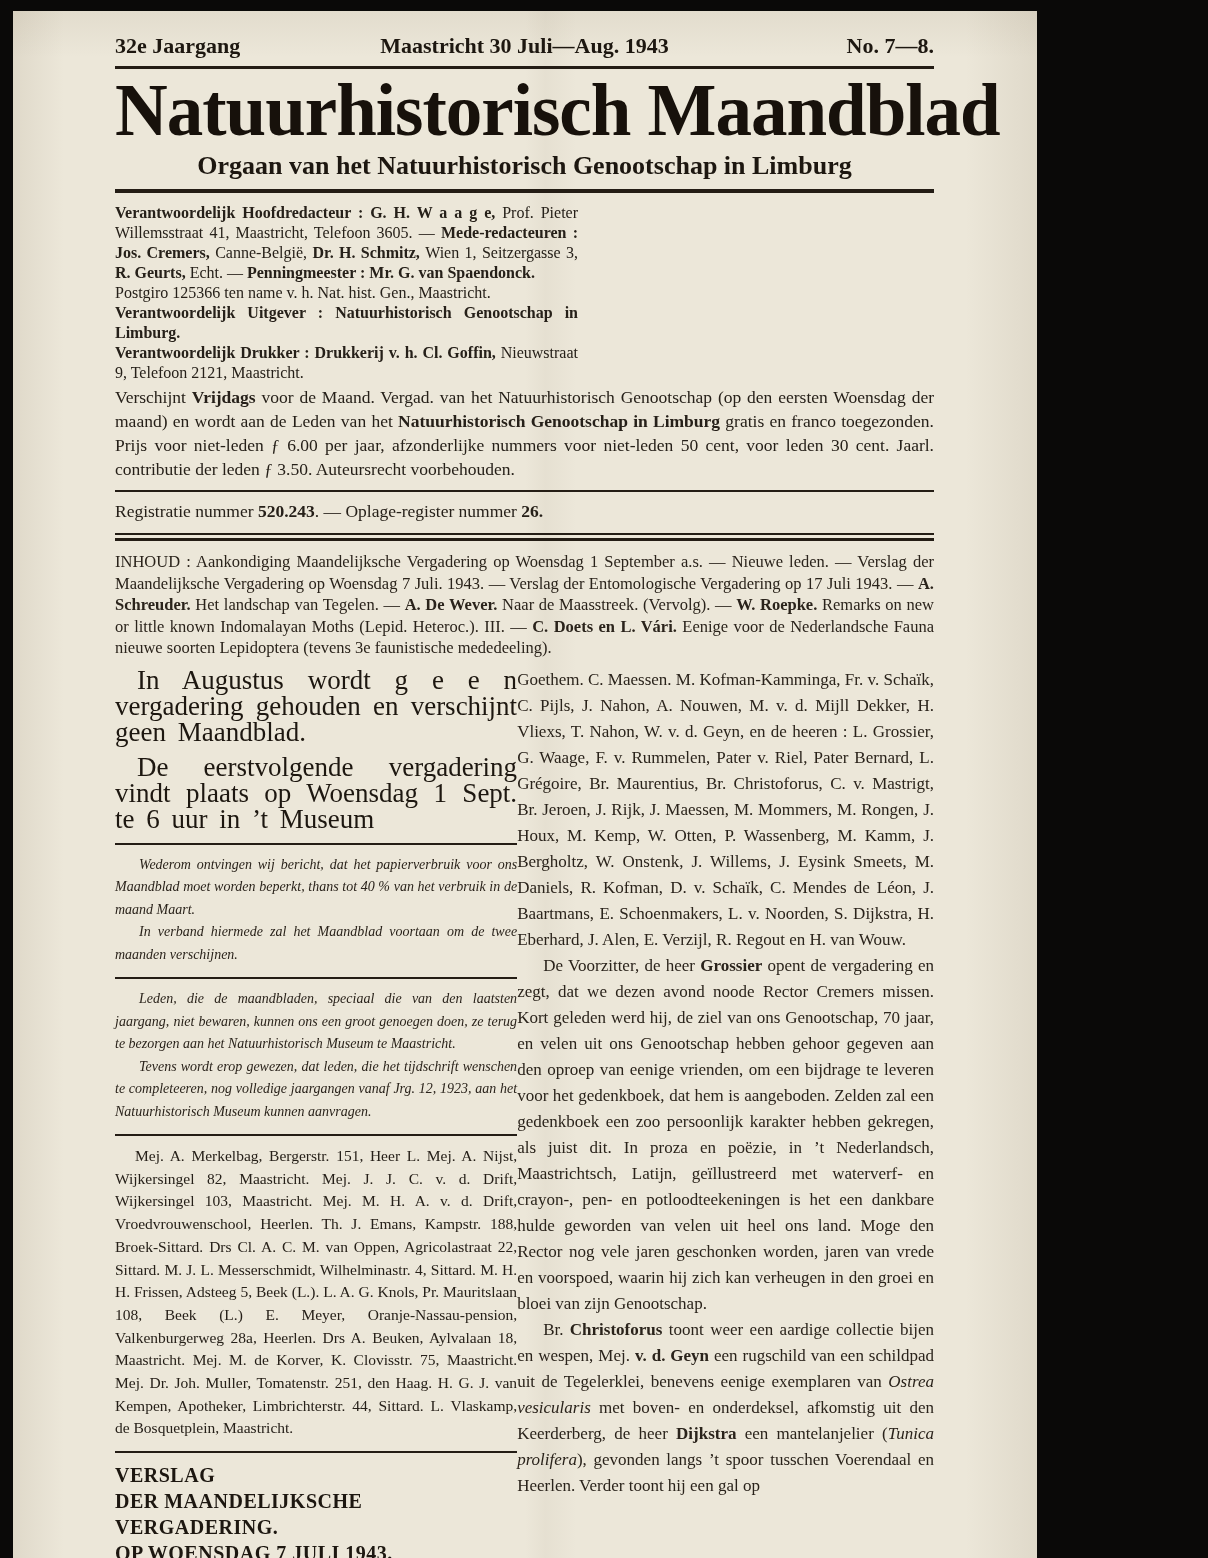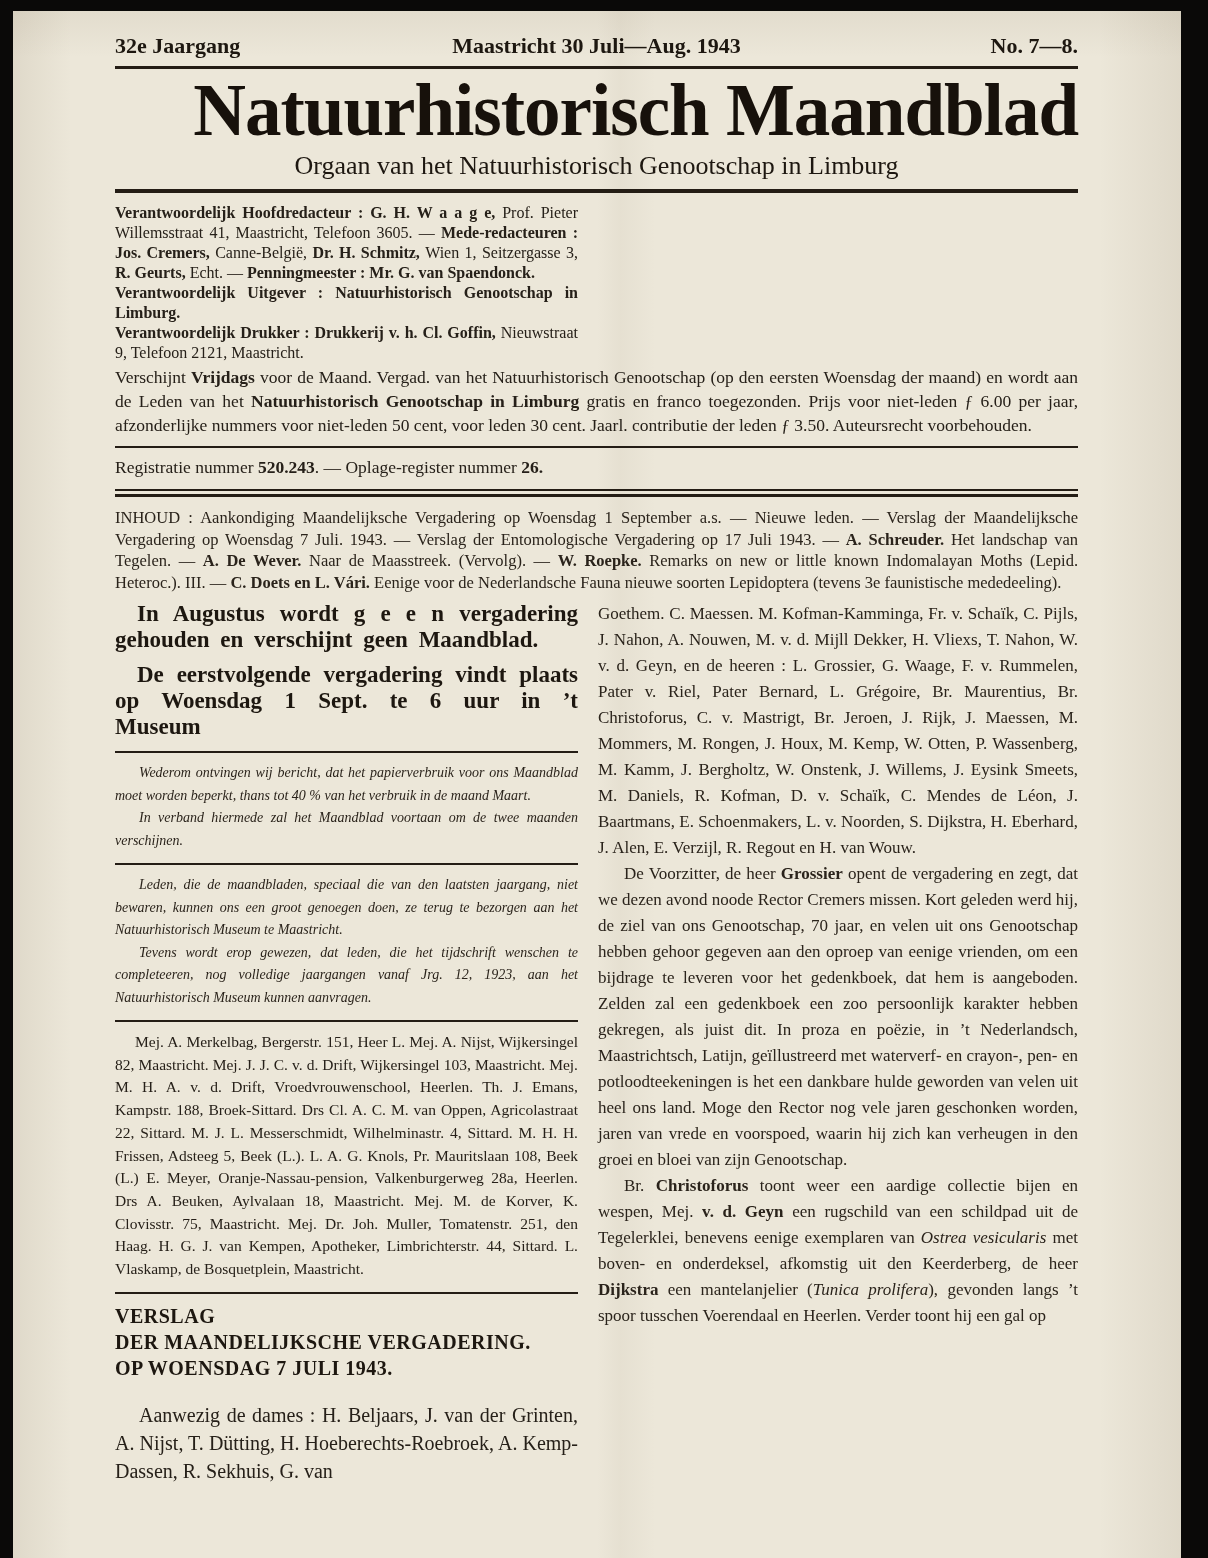--- a/index.html
+++ b/index.html
@@ -7,60 +7,60 @@
   body {
     position:relative;
     background:#0a0908;
     font-family:"Liberation Serif", serif;
     color:#262019;
     overflow:hidden;
   }
   .edge-top { position:absolute; left:0; top:0; width:1208px; height:11px; background:#0a0908; }
   .edge-left { position:absolute; left:0; top:0; width:13px; height:1558px; background:#0a0908; }
   .page {
-    position:absolute; left:13px; top:11px; width:1168px; height:1547px;
+    position:absolute; left:13px; top:11px; width:1024px; height:1547px;
     background:#ece7d9;
     background-image:
       linear-gradient(90deg, rgba(110,92,64,0.10), rgba(110,92,64,0) 5%, rgba(110,92,64,0) 50%, rgba(110,92,64,0.05) 52%, rgba(110,92,64,0) 55%, rgba(110,92,64,0) 93%, rgba(110,92,64,0.10)),
       linear-gradient(180deg, rgba(110,92,64,0.08), rgba(110,92,64,0) 3%);
     padding:22px 103px 0 102px;
     overflow:hidden;
   }
   .topline {
     display:grid; grid-template-columns:1fr auto 1fr; align-items:baseline;
     font-size:22px; font-weight:bold; color:#1d1710; line-height:26px;
   }
   .topline .tl-right { text-align:right; }
   .topline .tl-center { text-align:center; }
   .rule { border:0; background:none; }
   .rule-thin  { border-top:3px solid #241d15; margin-top:7px; }
   .title {
     margin-top:5px; text-align:right;
     font-size:73px; font-weight:bold; line-height:74px; letter-spacing:-1px;
     color:#17110b; white-space:nowrap;
   }
-  .subtitle { margin-top:4px; text-align:center; font-size:26px; font-weight:normal; line-height:28px; color:#1d1710; }
+  .subtitle { margin-top:4px; text-align:center; font-size:26px; font-weight:bold; line-height:28px; color:#1d1710; }
   .rule-thick { border-top:4px solid #241d15; margin-top:9px; }
 
   .colophon { display:flex; margin-top:10px;flex-direction:column; }
   .col-left { width:463px; font-size:16px; line-height:20px; text-align:justify; }
   .col-left p { margin:0; }
   .col-divider { width:2px; background:#241d15; margin:2px 18px 0 30px; }
   .col-right { flex:1; font-size:17.5px; line-height:24px; text-align:justify; }
   .rule-mid { border-top:2px solid #241d15; margin:9px 0 7px; }
 
   .double-rule { margin-top:10px; height:8px; border-top:2px solid #241d15; border-bottom:3px solid #241d15; }
   .inhoud { margin-top:10px; font-size:16.5px; line-height:21.5px; text-align:justify; color:#2a231b; }
 
   .body-cols { display:flex; justify-content:space-between; margin-top:8px; }
   .body-left { width:463px; }
   .body-right { width:480px; }
 
   .announce {
-    font-size:23px; font-weight:bold; line-height:26px;
+    font-size:27px; font-weight:normal; line-height:26px;
     text-align:justify; text-indent:22px; word-spacing:5px; color:#1d1710;
   }
   .announce + .announce { margin-top:9px; }
   .rule-col { border-top:2px solid #241d15; margin:11px 0 9px; }
   .notice {
     font-size:14px; line-height:22.5px; font-style:italic;
     text-align:justify; text-indent:24px; color:#2a231b;
   }
   .sec-heading { font-size:21px; font-weight:bold; text-align:center; letter-spacing:1.5px; margin:5px 0 8px; color:#1d1710; }
   .members { font-size:15.5px; line-height:22.7px; text-align:justify; text-indent:20px; }
@@ -91,20 +91,21 @@
   <div class="rule rule-thin"></div>
 
   <h1 class="title">Natuurhistorisch Maandblad</h1>
   <div class="subtitle">Orgaan van het Natuurhistorisch Genootschap in Limburg</div>
 
   <div class="rule rule-thick"></div>
 
   <section class="colophon">
     <div class="col-left">
       <p class="rich"><span class="b">Verantwoordelijk Hoofdredacteur : G. H. W a a g e, </span><span>Prof. Pieter Willemsstraat 41, Maastricht, Telefoon 3605. — </span><span class="b">Mede-redacteuren : Jos. Cremers, </span><span>Canne-België, </span><span class="b">Dr. H. Schmitz, </span><span>Wien 1, Seitzergasse 3, </span><span class="b">R. Geurts, </span><span>Echt. — </span><span class="b">Penningmeester : Mr. G. van Spaendonck.</span></p>
+      <p>Postgiro 125366 ten name v. h. Nat. hist. Gen., Maastricht.</p>
       <p class="rich"><span class="b">Verantwoordelijk Uitgever : Natuurhistorisch Genootschap in Limburg.</span></p>
       <p class="rich"><span class="b">Verantwoordelijk Drukker : Drukkerij v. h. Cl. Goffin, </span><span>Nieuwstraat 9, Telefoon 2121, Maastricht.</span></p>
     </div>
     <div class="col-divider"></div>
     <div class="col-right">
       <p class="rich"><span>Verschijnt </span><span class="b">Vrijdags</span><span> voor de Maand. Vergad. van het Natuurhistorisch Genootschap (op den eersten Woensdag der maand) en wordt aan de Leden van het </span><span class="b">Natuurhistorisch Genootschap in Limburg</span><span> gratis en franco toegezonden. Prijs voor niet-leden ƒ 6.00 per jaar, afzonderlijke nummers voor niet-leden 50 cent, voor leden 30 cent. Jaarl. contributie der leden ƒ 3.50. Auteursrecht voorbehouden.</span></p>
       <div class="rule rule-mid"></div>
       <p class="rich"><span>Registratie nummer </span><span class="b">520.243</span><span>. — Oplage-register nummer </span><span class="b">26.</span></p>
     </div>
   </section>

